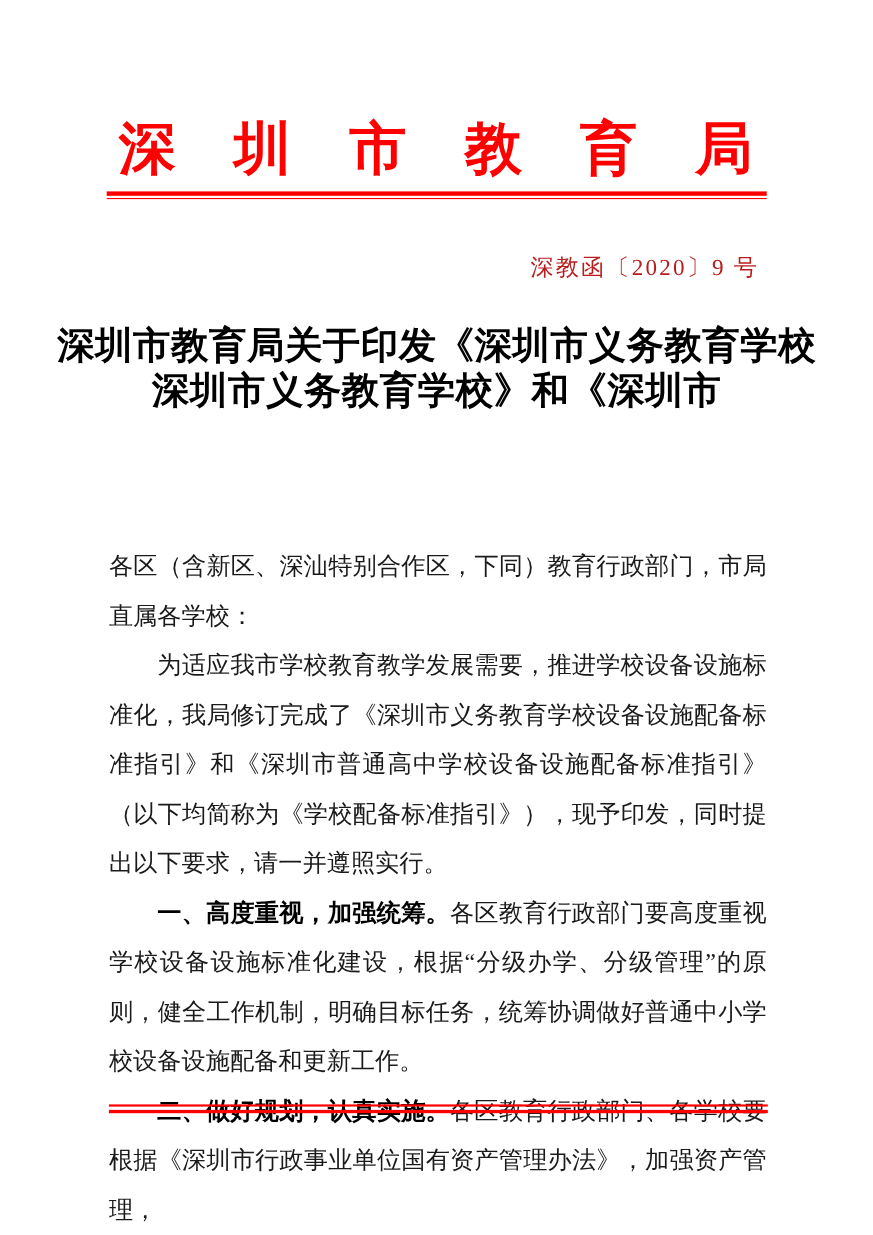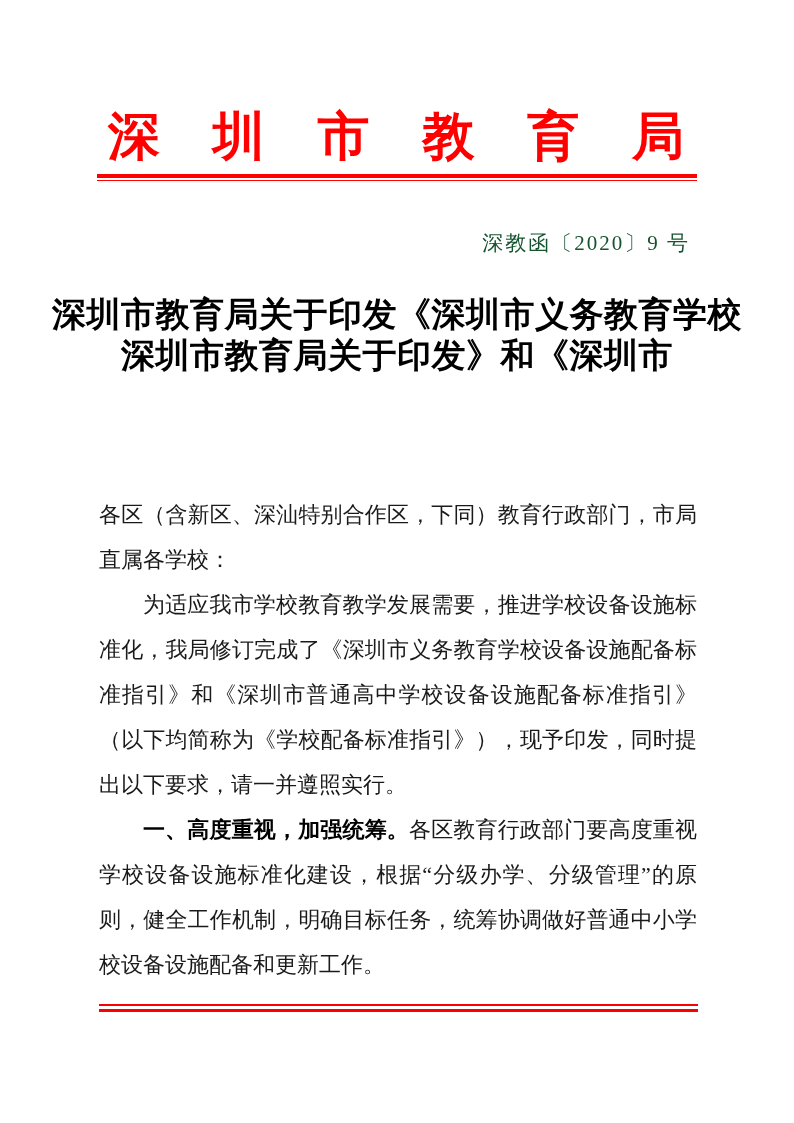--- a/index.html
+++ b/index.html
@@ -39,21 +39,21 @@
     border-top: 4px solid #ff0000;
     border-bottom: 1px solid #ff0000;
   }
 
   .doc-number {
     position: absolute;
     top: 229px;
     right: 104px;
     font-size: 21px;
     letter-spacing: 2px;
-    color: #14532d;
+    color: #b91c1c;
   }
 
   .title {
     position: absolute;
     top: 294px;
     left: 0;
     width: 100%;
     margin: 0;
     text-align: center;
     font-size: 34px;
@@ -107,24 +107,25 @@
     <span>育</span>
     <span>局</span>
   </div>
 
   <div class="head-rule"></div>
 
   <div class="doc-number">深教函〔2020〕9 号</div>
 
   <h1 class="title">
     <span class="title-line">深圳市教育局关于印发《深圳市义务教育学校</span>
-    <span class="title-line">深圳市教育局关于印发》和《深圳市</span>
+    <span class="title-line">深圳市义务教育学校》和《深圳市</span>
   </h1>
 
   <div class="body-text">
     <p class="salutation">各区（含新区、深汕特别合作区，下同）教育行政部门，市局直属各学校：</p>
     <p class="para"><span>为适应我市学校教育教学发展需要，推进学校设备设施标准化，我局修订完成了《深圳市义务教育学校设备设施配备标准指引》和《深圳市普通高中学校设备设施配备标准指引》（以下均简称为《学校配备标准指引》），现予印发，同时提出以下要求，请一并遵照实行。</span></p>
     <p class="para"><span class="lead">一、高度重视，加强统筹。</span><span>各区教育行政部门要高度重视学校设备设施标准化建设，根据“分级办学、分级管理”的原则，健全工作机制，明确目标任务，统筹协调做好普通中小学校设备设施配备和更新工作。</span></p>
+    <p class="para"><span class="lead">二、做好规划，认真实施。</span><span>各区教育行政部门、各学校要根据《深圳市行政事业单位国有资产管理办法》，加强资产管理，</span></p>
   </div>
 
   <div class="foot-rule"></div>
 
 </div>
 
 </body></html>

